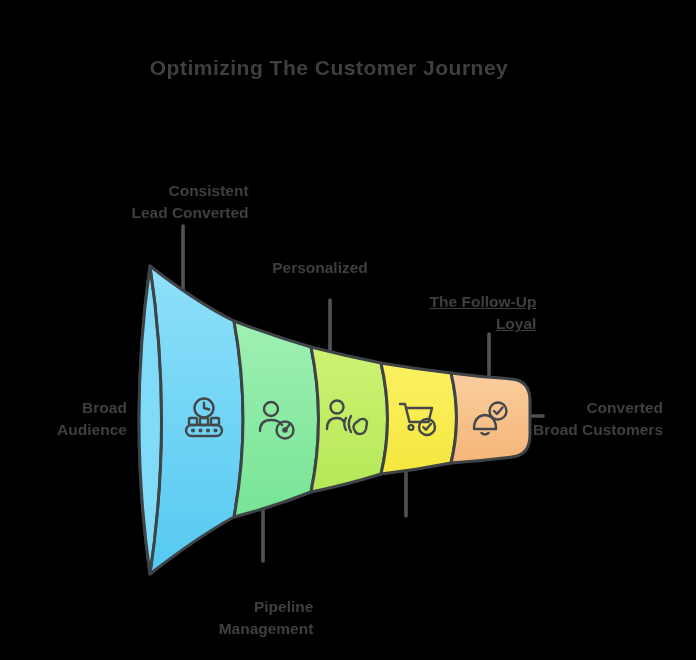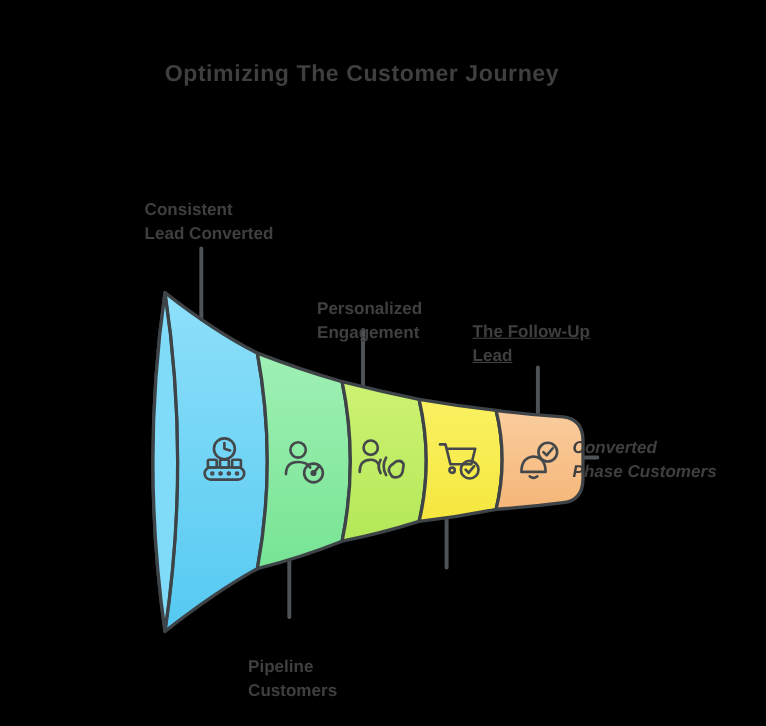--- a/index.html
+++ b/index.html
@@ -12,21 +12,21 @@
     background:var(--bg);
     font-family:"Liberation Sans", sans-serif;
   }
   .title{
     position:absolute; left:329px; top:56px; transform:translateX(-50%);
     font-size:21px; font-weight:700; letter-spacing:.5px; white-space:nowrap;
     color:var(--title_text);
   }
   .lbl{
     position:absolute; transform:translateX(-50%);
-    text-align:left; color:var(--label_text);
+    text-align:right; color:var(--label_text);
     font-size:15.5px; font-weight:700; line-height:22px; white-space:nowrap;
   }
   .lbl span{display:block;}
   svg{position:absolute; left:0; top:0;}
   .stage{stroke:var(--outline); stroke-width:3; stroke-linejoin:round;}
   .rimline{fill:none; stroke:var(--outline); stroke-width:2.6;}
   .conn{stroke:var(--connector); stroke-width:3.6; stroke-linecap:round;}
   .ic{fill:none; stroke:var(--icon_stroke); stroke-width:2.4; stroke-linecap:round; stroke-linejoin:round;}
 </style>
 </head>
@@ -119,35 +119,38 @@
       <circle class="ic" cx="36" cy="15" r="8.5"></circle>
       <path class="ic" d="M32,15 L35,18 L40.5,11.5"></path>
     </g>
   </svg>
 
   <div class="lbl" style="left:190px; top:180px;">
     <span>Consistent</span>
     <span>Lead Converted</span>
   </div>
 
-  <div class="lbl" style="left:336px; top:257px;margin-top:13px;">
+  <div class="lbl" style="left:320px; top:257px;">
     <span>Personalized</span>
-    <span>Engagement</span>
   </div>
 
   <div class="lbl" style="left:483px; top:291px;text-decoration:underline;">
     <span>The Follow-Up</span>
-    <span>Lead</span>
+    <span>Loyal</span>
   </div>
 
+  <div class="lbl" style="left:92px; top:397px;">
+    <span>Broad</span>
+    <span>Audience</span>
+  </div>
 
-  <div class="lbl" style="left:586px; top:397px;font-style:italic;">
+  <div class="lbl" style="left:598px; top:397px;">
     <span>Converted</span>
-    <span>Phase Customers</span>
+    <span>Broad Customers</span>
   </div>
 
   <div class="lbl" style="left:266px; top:596px;">
     <span>Pipeline</span>
-    <span>Customers</span>
+    <span>Management</span>
   </div>
 
 
 </div>
 
 </body></html>

